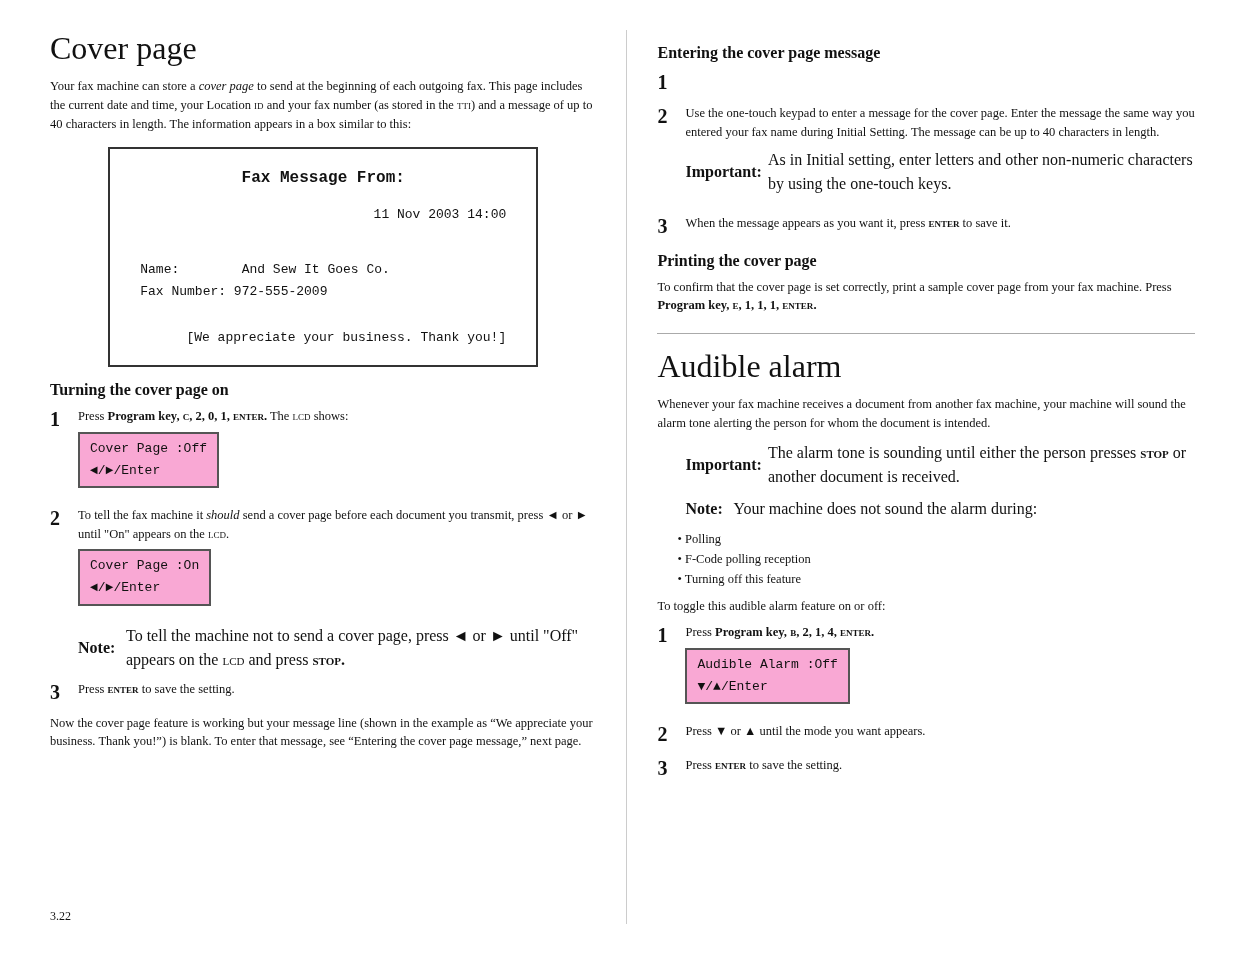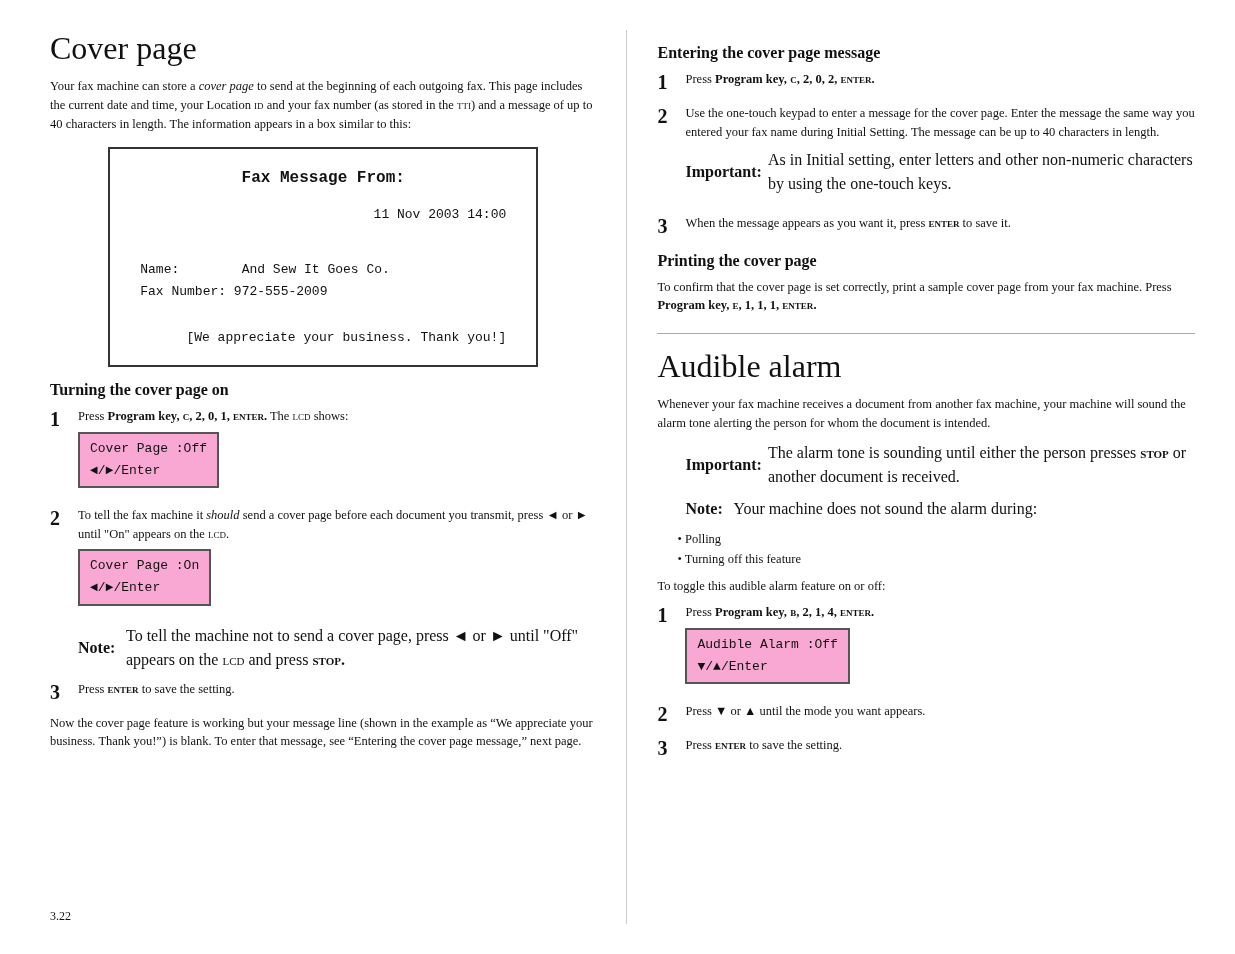--- a/index.html
+++ b/index.html
@@ -214,23 +214,20 @@
 
     <p>Now the cover page feature is working but your message line (shown in the example as “We appreciate your business. Thank you!”) is blank. To enter that message, see “Entering the cover page message,” next page.</p>
   </div>
 
   <div class="right-col">
 
     <h3 class="section-title">Entering the cover page message</h3>
 
     <div class="step">
       <div class="step-num">1</div>
-      <div class="step-content">
-        Press <strong>Program key, <span class="small-caps">c</span>, 2, 0, 2, <span class="small-caps">enter</span>.</strong>
-      </div>
     </div>
 
     <div class="step">
       <div class="step-num">2</div>
       <div class="step-content">
         Use the one-touch keypad to enter a message for the cover page. Enter the message the same way you entered your fax name during Initial Setting. The message can be up to 40 characters in length.
         <div class="note-block" style="margin-left:0; margin-top:6px;">
           <span class="note-label"><strong>Important:</strong></span>
           <span class="note-content">As in Initial setting, enter letters and other non-numeric characters by using the one-touch keys.</span>
         </div>
@@ -257,20 +254,21 @@
       <span class="note-content">The alarm tone is sounding until either the person presses <strong><span class="small-caps">stop</span></strong> or another document is received.</span>
     </div>
 
     <div class="note-block">
       <span class="note-label"><strong>Note:</strong></span>
       <span class="note-content">Your machine does not sound the alarm during:</span>
     </div>
 
     <ul class="bullet-list">
       <li>Polling</li>
+      <li>F-Code polling reception</li>
       <li>Turning off this feature</li>
     </ul>
 
     <p>To toggle this audible alarm feature on or off:</p>
 
     <div class="step">
       <div class="step-num">1</div>
       <div class="step-content">
         Press <strong>Program key, <span class="small-caps">b</span>, 2, 1, 4, <span class="small-caps">enter</span>.</strong>
         <div>

